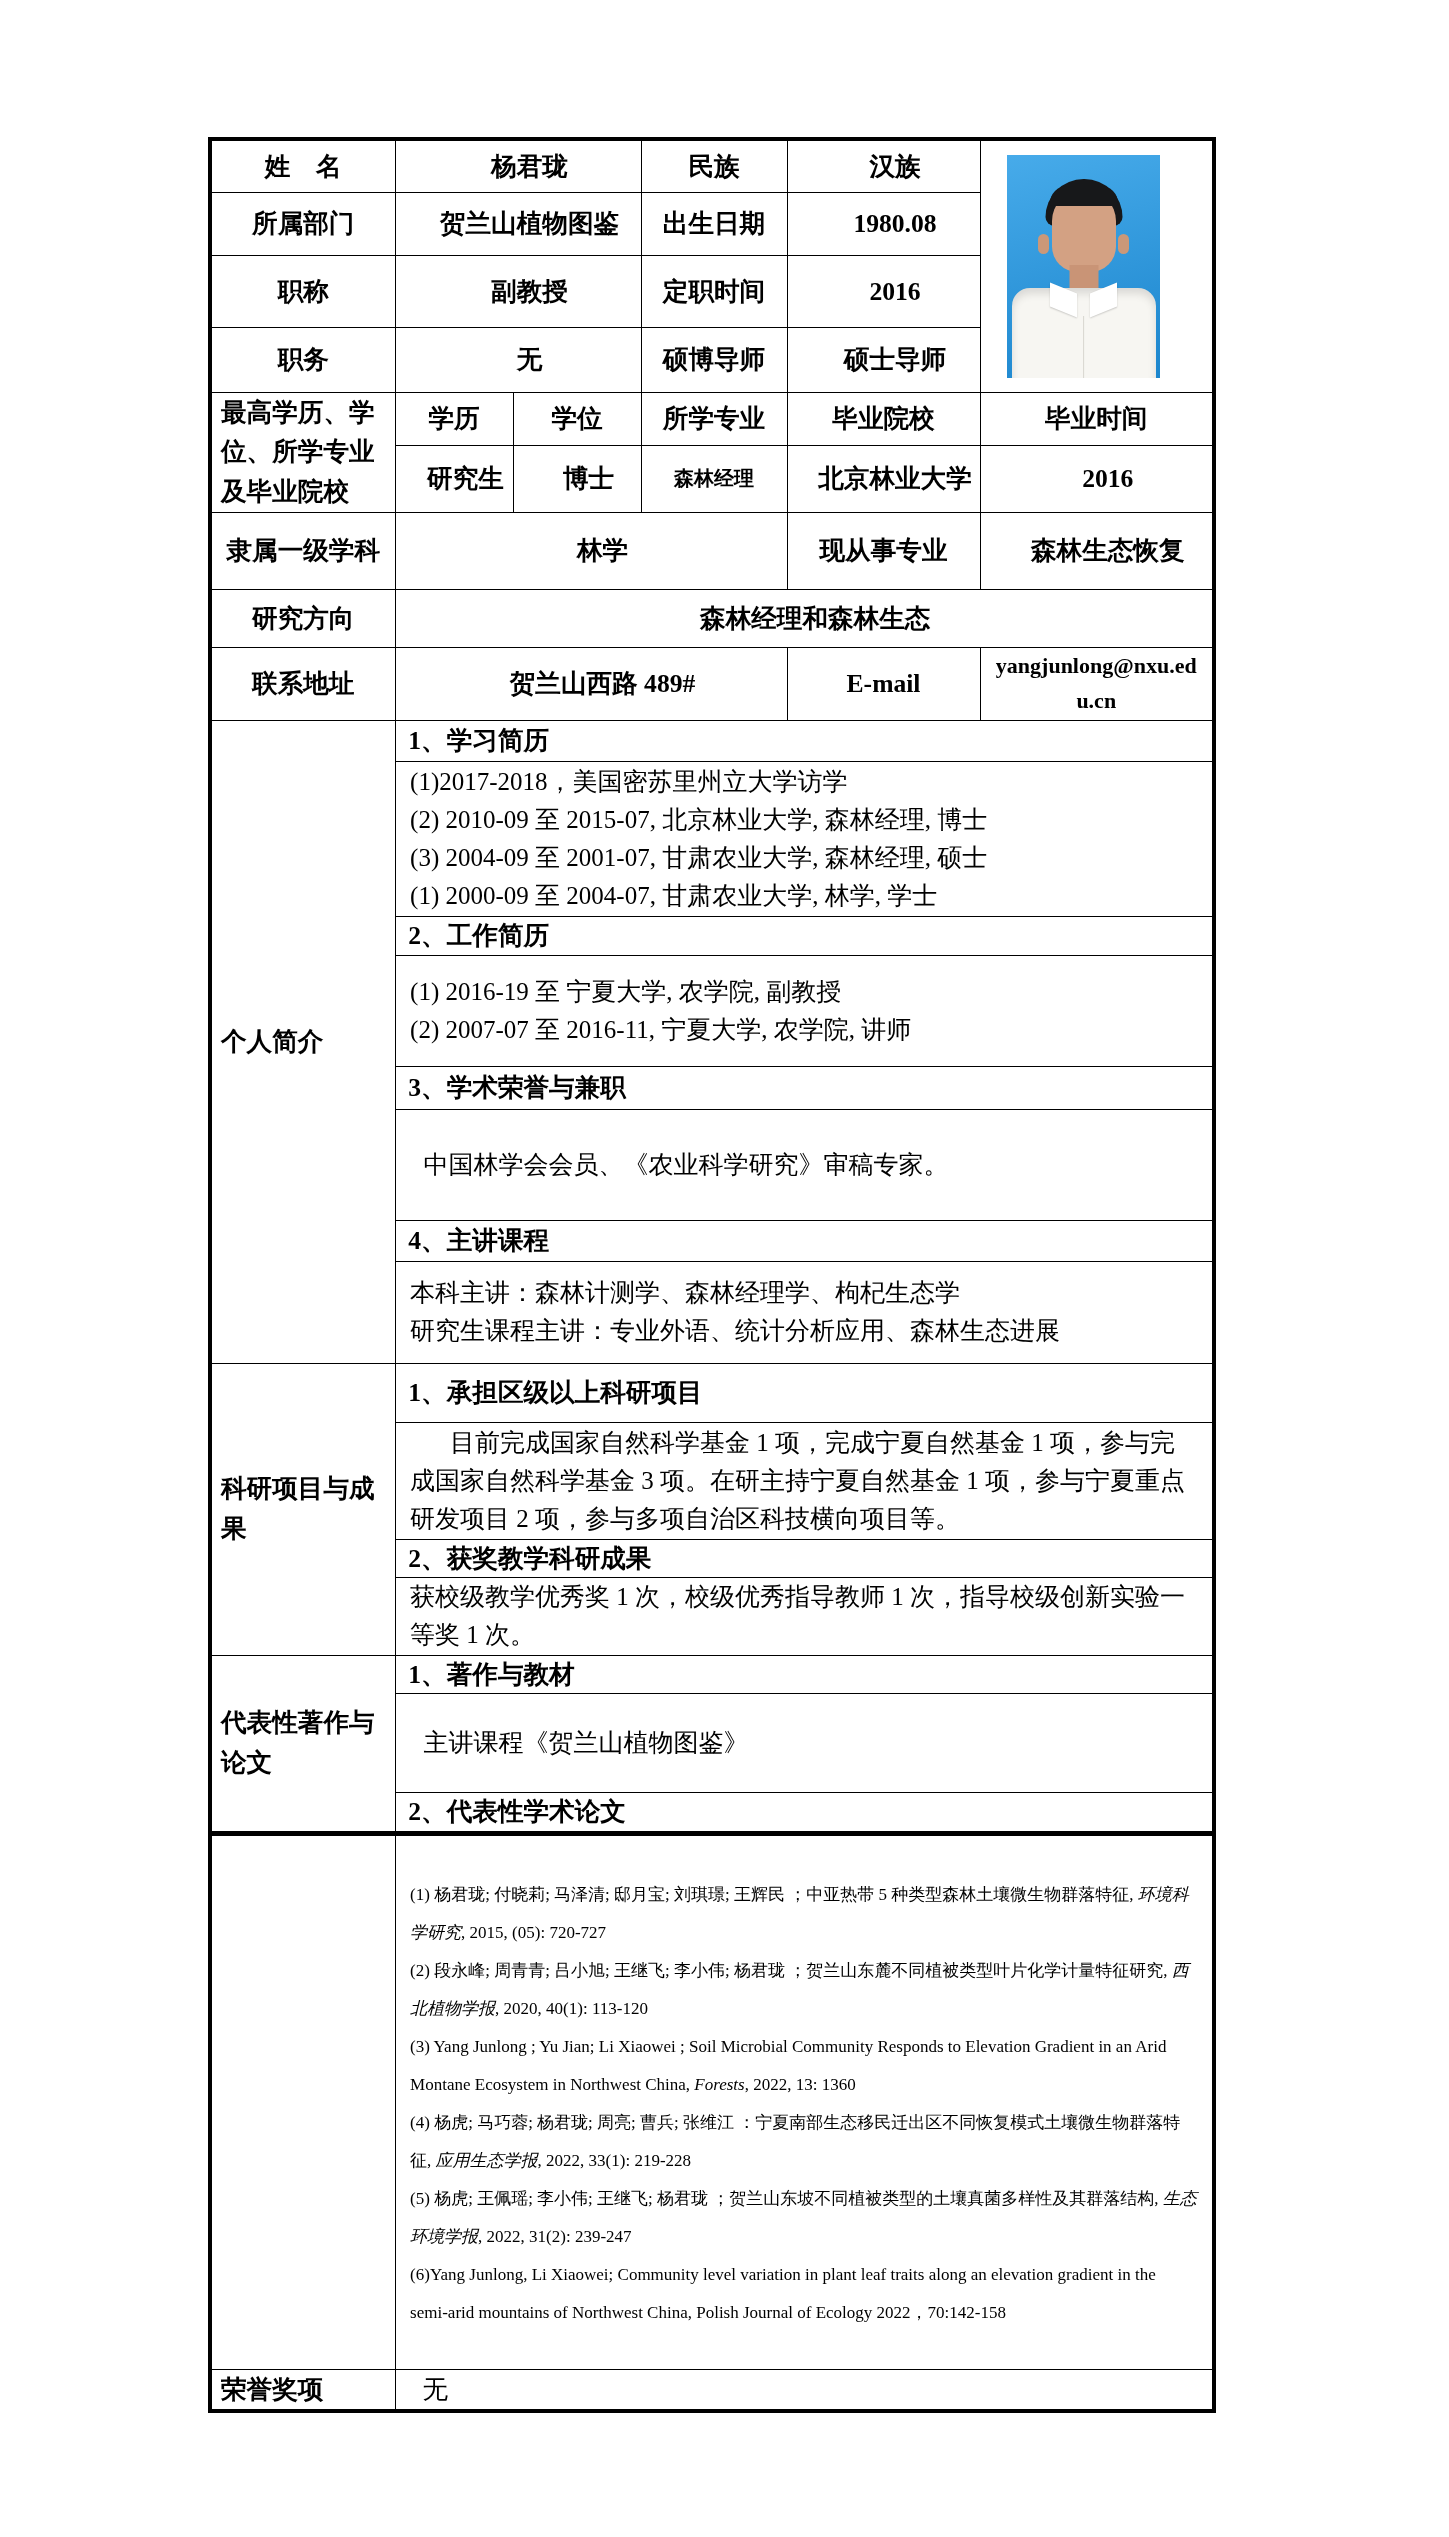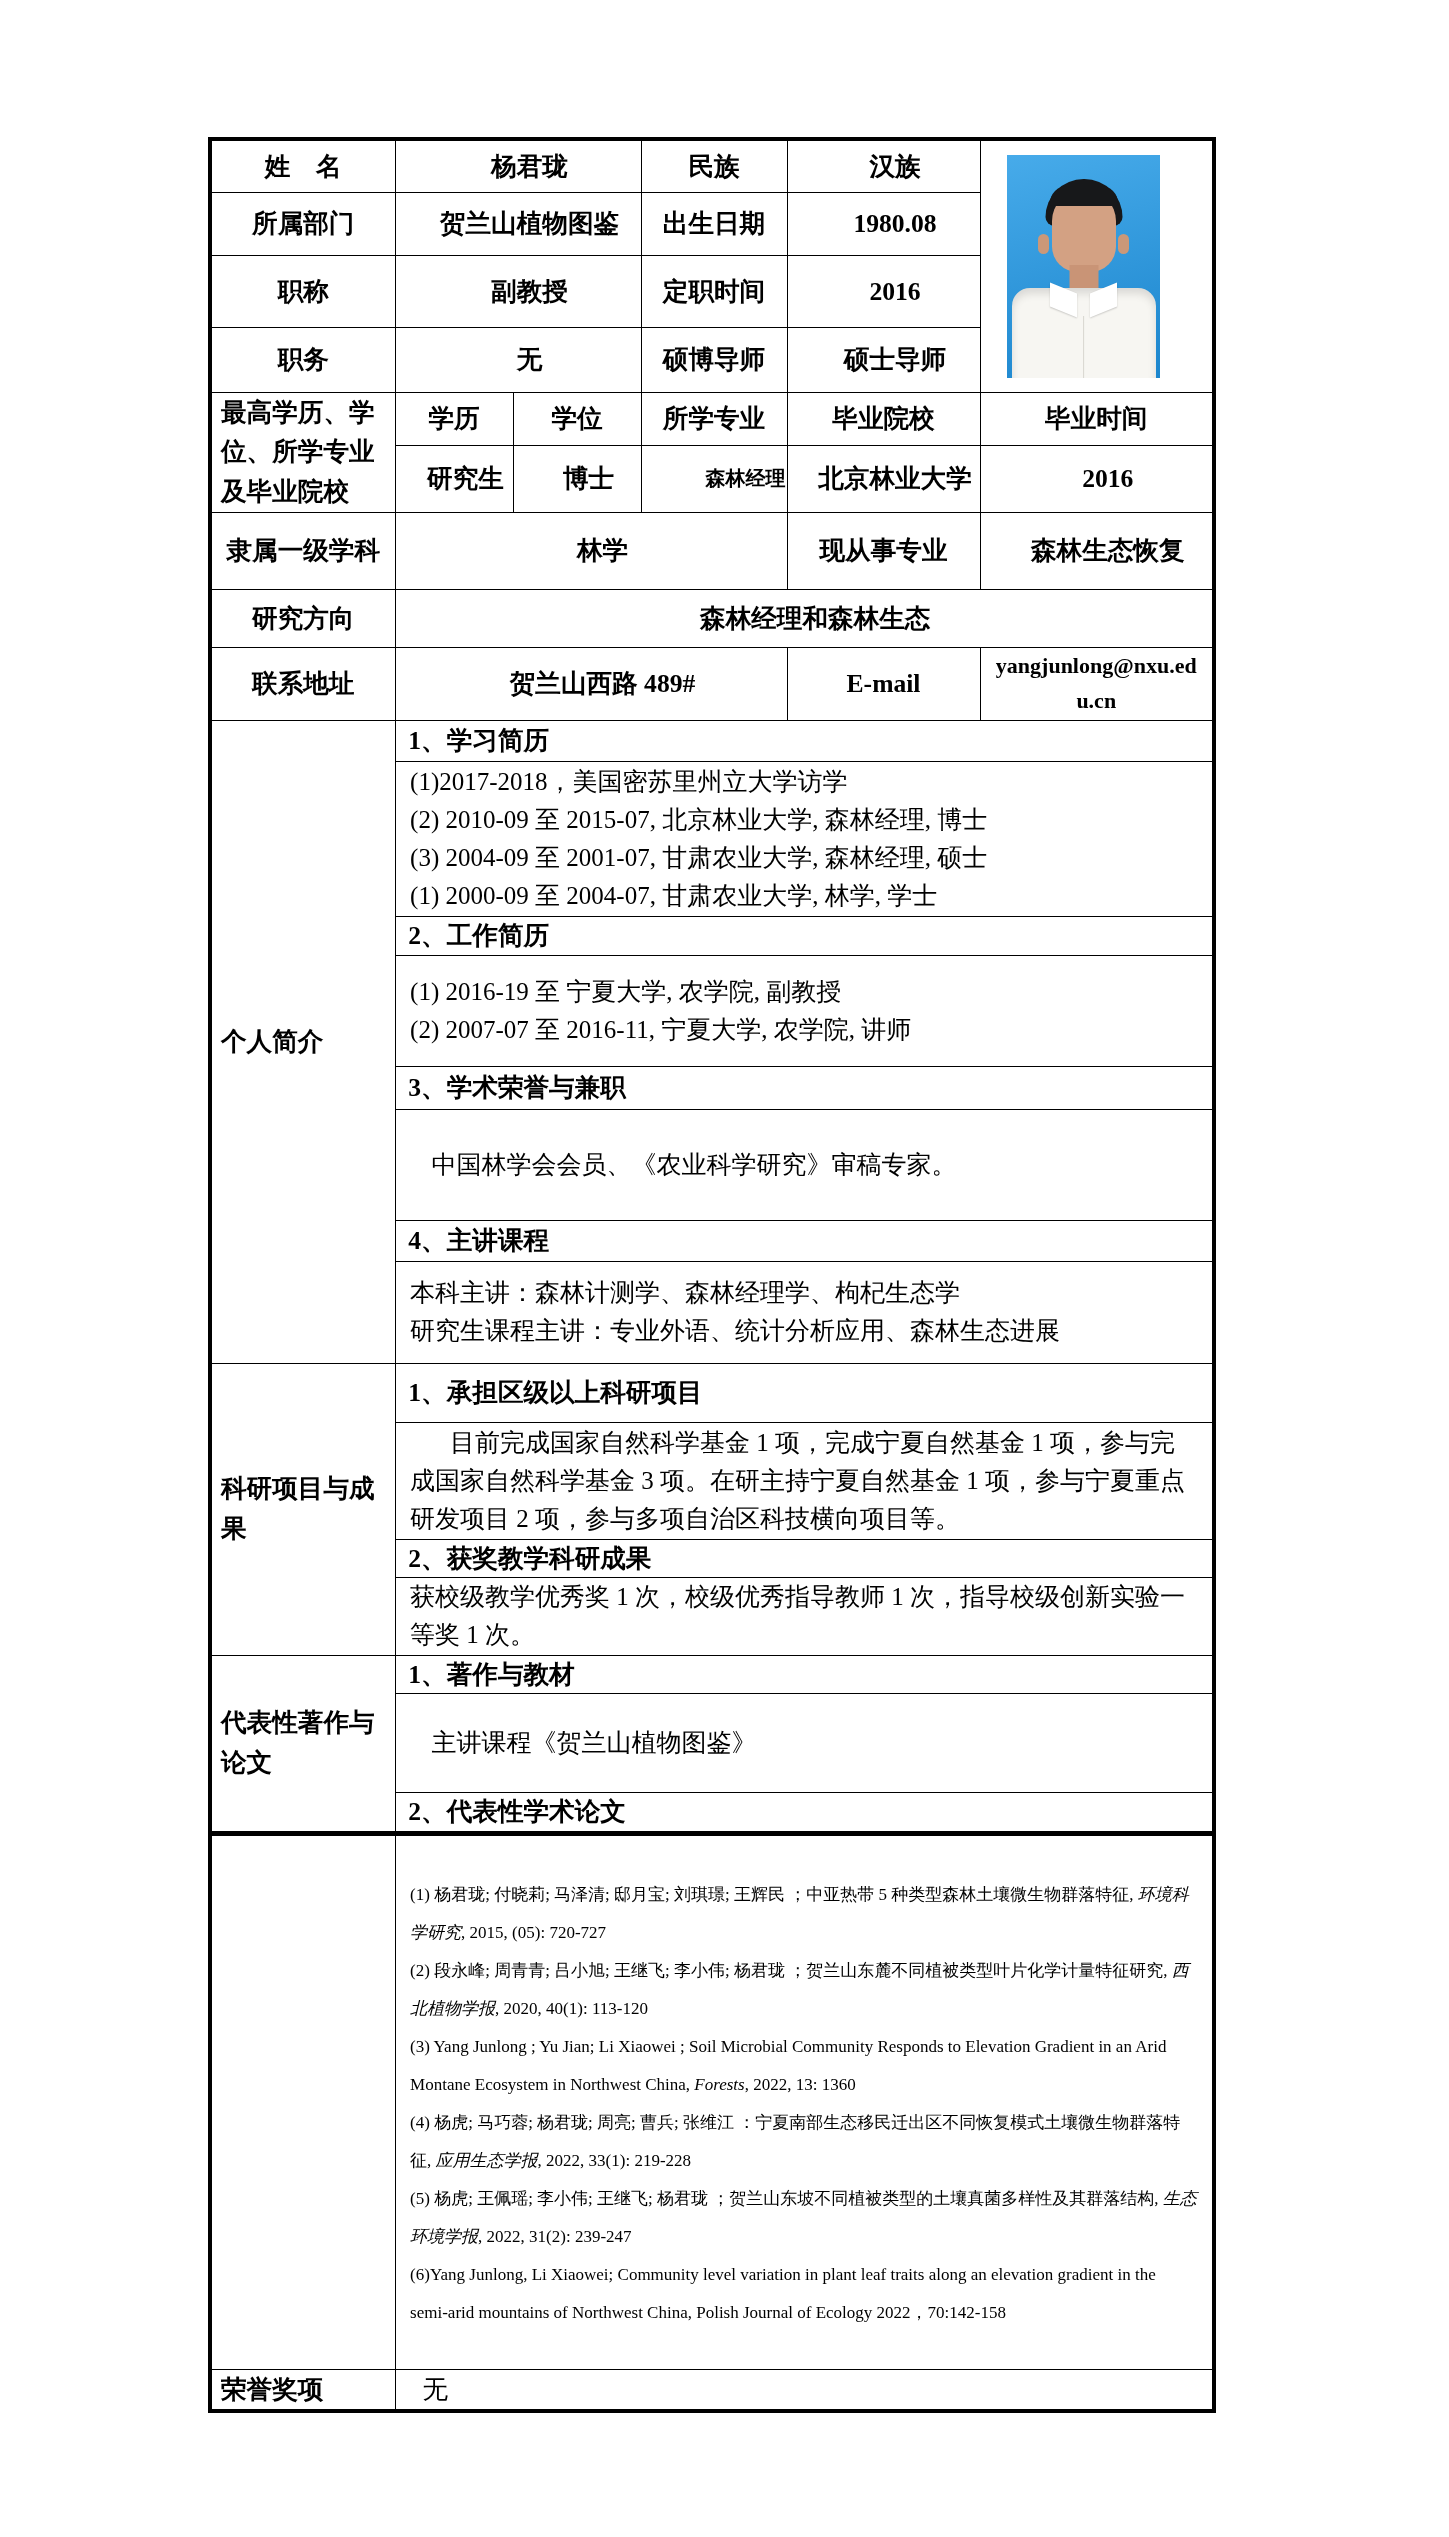--- a/index.html
+++ b/index.html
@@ -14,28 +14,28 @@
     border:4.6px solid #000;
   }
   table.cv td{
     border:1.8px solid #000;vertical-align:middle;overflow:hidden;
     word-break:break-word;
   }
   
   .lbl{font-weight:bold;font-size:25.6px;text-align:center;}
   .lbl-left{font-weight:bold;font-size:25.6px;text-align:left;padding:0 7.3px 0 9px;line-height:1.55;}
   .val{font-weight:bold;font-size:25.6px;text-align:center;padding-left:24px;}
-  .val-sm{font-weight:bold;font-size:20px;text-align:right;margin-left:32px;}
+  .val-sm{font-weight:bold;font-size:20px;text-align:center;margin-left:32px;}
   .email-cell{font-weight:bold;font-size:22px;text-align:center;word-break:break-all;line-height:1.55;padding:0 11px;}
   
   .hdr{font-weight:bold;font-size:25.6px;text-align:left;padding:0 12.8px;}
   .body-cell{font-size:25px;text-align:left;padding:0 14.6px;line-height:38px;}
   .body-cell .line{line-height:38px;}
   .indent-first{text-indent:40px;}
-  .lead-in{padding-left:36px;}
+  .lead-in{padding-left:28px;}
   .papers-cell{vertical-align:top;padding-top:4.6px;}
   .paper{line-height:38px;font-size:17px;}
   .it{font-style:italic;}
   tr.papers-row td{border-top:5.5px solid #000;}
   .none-cell{font-size:25.6px;text-align:left;padding-left:27px;font-weight:bold;}
   
   .photo{
     position:relative;width:153px;height:223px;margin:12.8px 0 12.8px 25.6px;overflow:hidden;
   }
   .ph-hair{position:absolute;top:24px;left:50%;transform:translateX(-50%);

